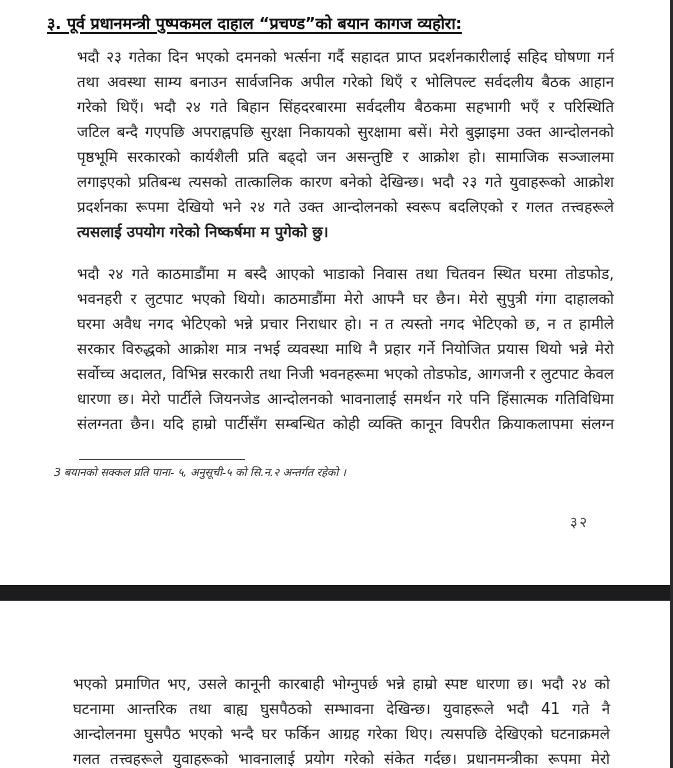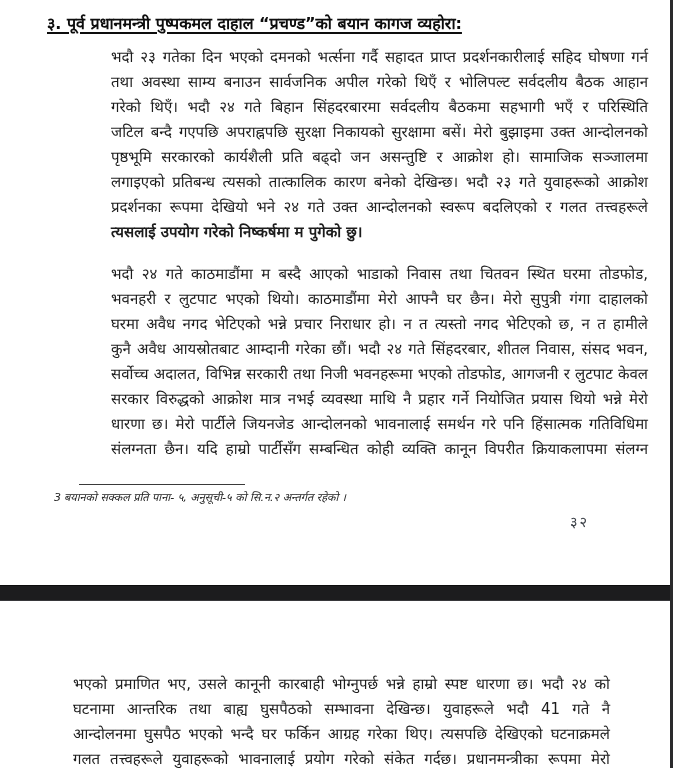--- a/index.html
+++ b/index.html
@@ -21,21 +21,21 @@
   .heading {
     margin: 13px 30px 0 43px;
     font-size: 16px;
     font-weight: bold;
     color: #0d0d0d;
     text-decoration: underline;
     text-underline-offset: 3px;
     text-decoration-thickness: 1.5px;
     line-height: 22px;
   }
-  .textblock { width: 537px; margin-left: 107px; }
+  .textblock { width: 537px; margin-left: 73px; }
   .para { margin: 0; }
   .para1 { margin-top: 10px; }
   .para2 { margin-top: 17px; }
   .line {
     font-size: 15px;
     line-height: 25px;
     color: #1c1c1c;
     text-align: justify;
     text-align-last: justify;
     white-space: normal;
@@ -103,23 +103,22 @@
         <div class="line">पृष्ठभूमि सरकारको कार्यशैली प्रति बढ्दो जन असन्तुष्टि र आक्रोश हो। सामाजिक सञ्जालमा</div>
         <div class="line">लगाइएको प्रतिबन्ध त्यसको तात्कालिक कारण बनेको देखिन्छ। भदौ २३ गते युवाहरूको आक्रोश</div>
         <div class="line">प्रदर्शनका रूपमा देखियो भने २४ गते उक्त आन्दोलनको स्वरूप बदलिएको र गलत तत्त्वहरूले</div>
         <div class="line para-end">त्यसलाई उपयोग गरेको निष्कर्षमा म पुगेको छु।</div>
       </div>
 
       <div class="para para2">
         <div class="line">भदौ २४ गते काठमाडौंमा म बस्दै आएको भाडाको निवास तथा चितवन स्थित घरमा तोडफोड,</div>
         <div class="line">भवनहरी र लुटपाट भएको थियो। काठमाडौंमा मेरो आफ्नै घर छैन। मेरो सुपुत्री गंगा दाहालको</div>
         <div class="line">घरमा अवैध नगद भेटिएको भन्ने प्रचार निराधार हो। न त त्यस्तो नगद भेटिएको छ, न त हामीले</div>
-        <div class="line">कुनै अवैध आयस्रोतबाट आम्दानी गरेका छौं। भदौ २४ गते सिंहदरबार, शीतल निवास, संसद भवन,</div>
+        <div class="line">सरकार विरुद्धको आक्रोश मात्र नभई व्यवस्था माथि नै प्रहार गर्ने नियोजित प्रयास थियो भन्ने मेरो</div>
         <div class="line">सर्वोच्च अदालत, विभिन्न सरकारी तथा निजी भवनहरूमा भएको तोडफोड, आगजनी र लुटपाट केवल</div>
-        <div class="line">सरकार विरुद्धको आक्रोश मात्र नभई व्यवस्था माथि नै प्रहार गर्ने नियोजित प्रयास थियो भन्ने मेरो</div>
         <div class="line">धारणा छ। मेरो पार्टीले जियनजेड आन्दोलनको भावनालाई समर्थन गरे पनि हिंसात्मक गतिविधिमा</div>
         <div class="line">संलग्नता छैन। यदि हाम्रो पार्टीसँग सम्बन्धित कोही व्यक्ति कानून विपरीत क्रियाकलापमा संलग्न</div>
       </div>
 
     </div>
 
     <div class="footnote-sep"></div>
 
     <div class="footnote">
       <span class="fn-marker">3</span><span>बयानको सक्कल प्रति पाना- ५, अनुसूची-५ को सि.न.२ अन्तर्गत रहेको ।</span>

